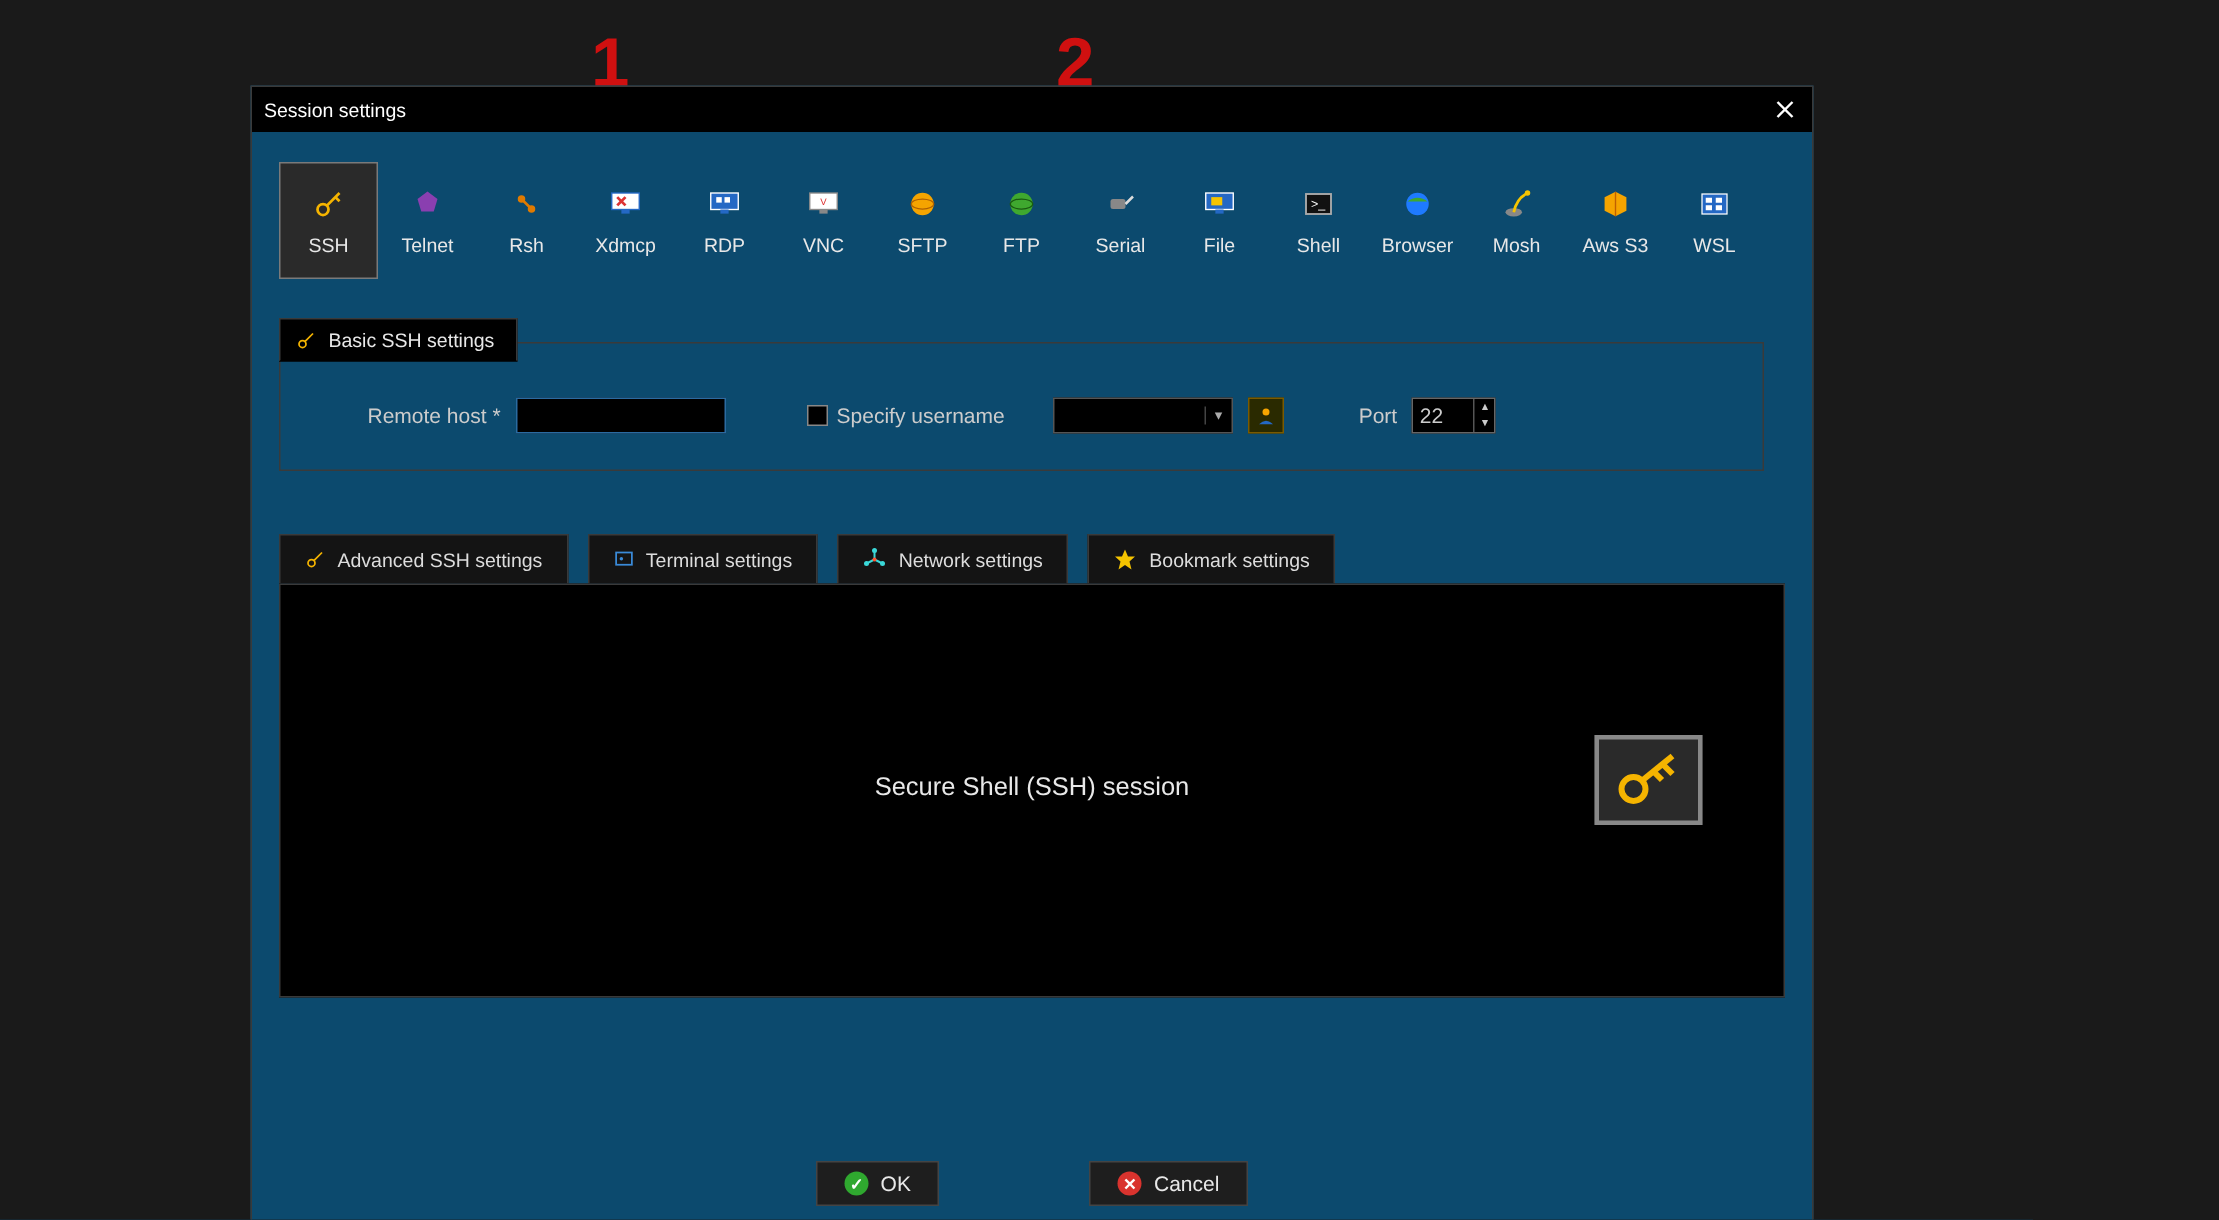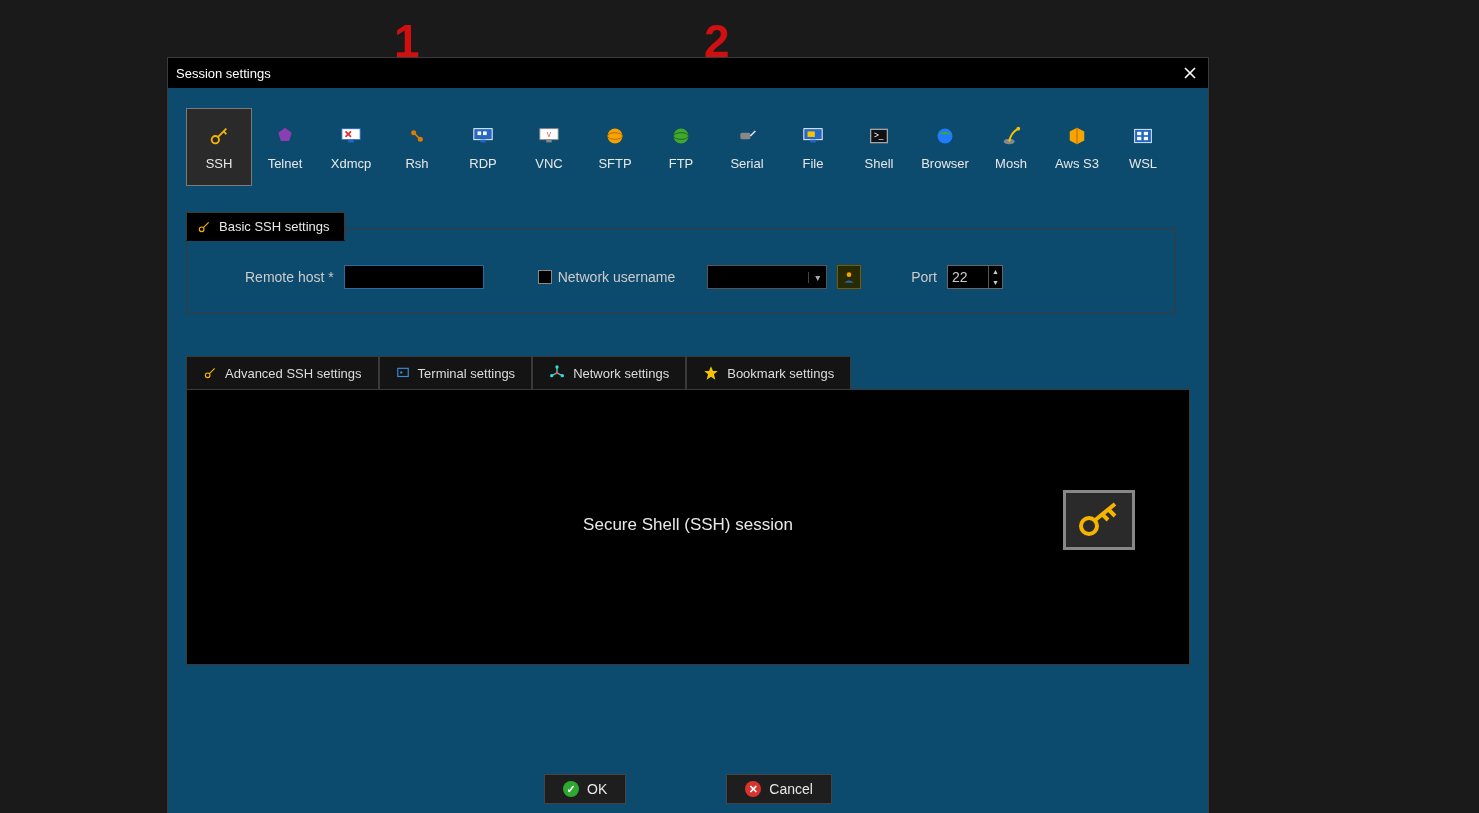--- a/index.html
+++ b/index.html
@@ -139,20 +139,21 @@
   }
   .spin .sbtns div {
     flex: 1; font-size: 7px; display: flex;
     align-items: center; justify-content: center; color: #ccc;
   }
 
   
   .settings-tabs {
     margin: 42px 18px 0 18px;
     display: flex;
+    gap: 13px;
   }
   .stab {
     border: 1px solid #3a3a3a;
     border-bottom: none;
     background: #141414;
     padding: 8px 16px;
     font-size: 13px;
     color: #ddd;
     display: flex; align-items: center; gap: 8px;
     cursor: pointer;
@@ -253,38 +254,38 @@
     <div class="session-type">
       <span class="ic">
         <svg width="20" height="20" viewBox="0 0 24 24">
             <path d="M12 2 L20 8 L17 18 L7 18 L4 8 Z" fill="#8a3fb0"></path>
           </svg>
       </span>
       <span>Telnet</span>
     </div>
     <div class="session-type">
       <span class="ic">
+        <svg width="20" height="20" viewBox="0 0 24 24">
+            <circle cx="8" cy="8" r="3" fill="#e07a00"></circle>
+            <circle cx="16" cy="16" r="3" fill="#e07a00"></circle>
+            <line x1="8" y1="8" x2="16" y2="16" stroke="#e07a00" stroke-width="2"></line>
+          </svg>
+      </span>
+      <span>Rsh</span>
+    </div>
+    <div class="session-type">
+      <span class="ic">
         <svg width="22" height="20" viewBox="0 0 24 20">
             <rect x="2" y="2" width="20" height="12" fill="#fff" stroke="#2468c4" stroke-width="1"></rect>
             <rect x="9" y="14" width="6" height="3" fill="#2468c4"></rect>
             <line x1="6" y1="5" x2="12" y2="11" stroke="#d33" stroke-width="2"></line>
             <line x1="12" y1="5" x2="6" y2="11" stroke="#d33" stroke-width="2"></line>
           </svg>
       </span>
       <span>Xdmcp</span>
-    </div>
-    <div class="session-type">
-      <span class="ic">
-        <svg width="20" height="20" viewBox="0 0 24 24">
-            <circle cx="8" cy="8" r="3" fill="#e07a00"></circle>
-            <circle cx="16" cy="16" r="3" fill="#e07a00"></circle>
-            <line x1="8" y1="8" x2="16" y2="16" stroke="#e07a00" stroke-width="2"></line>
-          </svg>
-      </span>
-      <span>Rsh</span>
     </div>
     <div class="session-type">
       <span class="ic">
         <svg width="22" height="20" viewBox="0 0 24 20">
             <rect x="2" y="2" width="20" height="12" fill="#2468c4" stroke="#fff" stroke-width="1"></rect>
             <rect x="9" y="14" width="6" height="3" fill="#2468c4"></rect>
             <rect x="6" y="5" width="4" height="4" fill="#fff"></rect>
             <rect x="12" y="5" width="4" height="4" fill="#fff"></rect>
           </svg>
       </span>
@@ -396,21 +397,21 @@
         </svg>
       <span>Basic SSH settings</span>
     </div>
     <div class="group-frame">
       <div class="group-row">
         <span class="field-label">Remote host *</span>
         <input type="text" class="tinput" value="" style="">
         <span style="width:34px"></span>
         <span style="display:inline-flex;align-items:center;cursor:pointer;">
           <span class="chk"></span>
-          <span class="field-label">Network username</span>
+          <span class="field-label">Specify username</span>
         </span>
         <span style="width:12px"></span>
         <span class="combo">
           <span class="cval"></span>
           <span class="carrow">▾</span>
         </span>
         <span class="iconbtn">
           <svg width="14" height="14" viewBox="0 0 24 24">
               <circle cx="12" cy="8" r="4" fill="#f5a400"></circle>
               <path d="M4 22 Q12 14 20 22" fill="#2468c4"></path>

